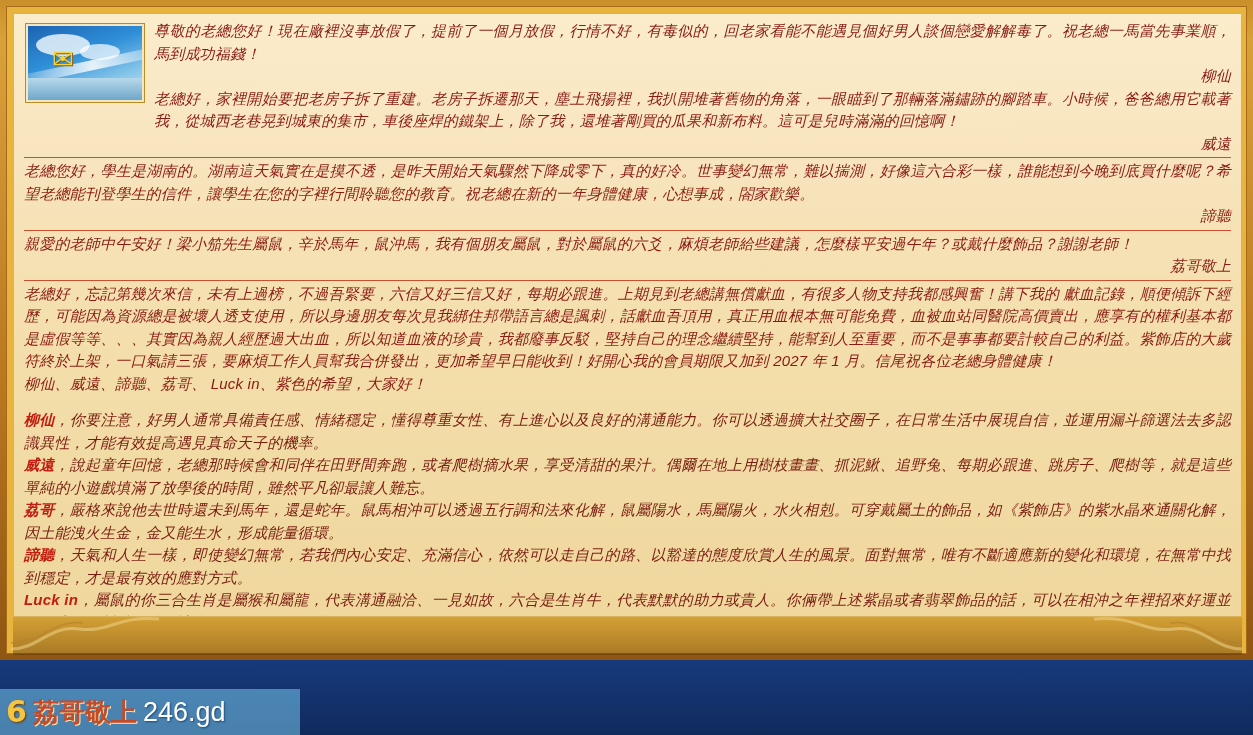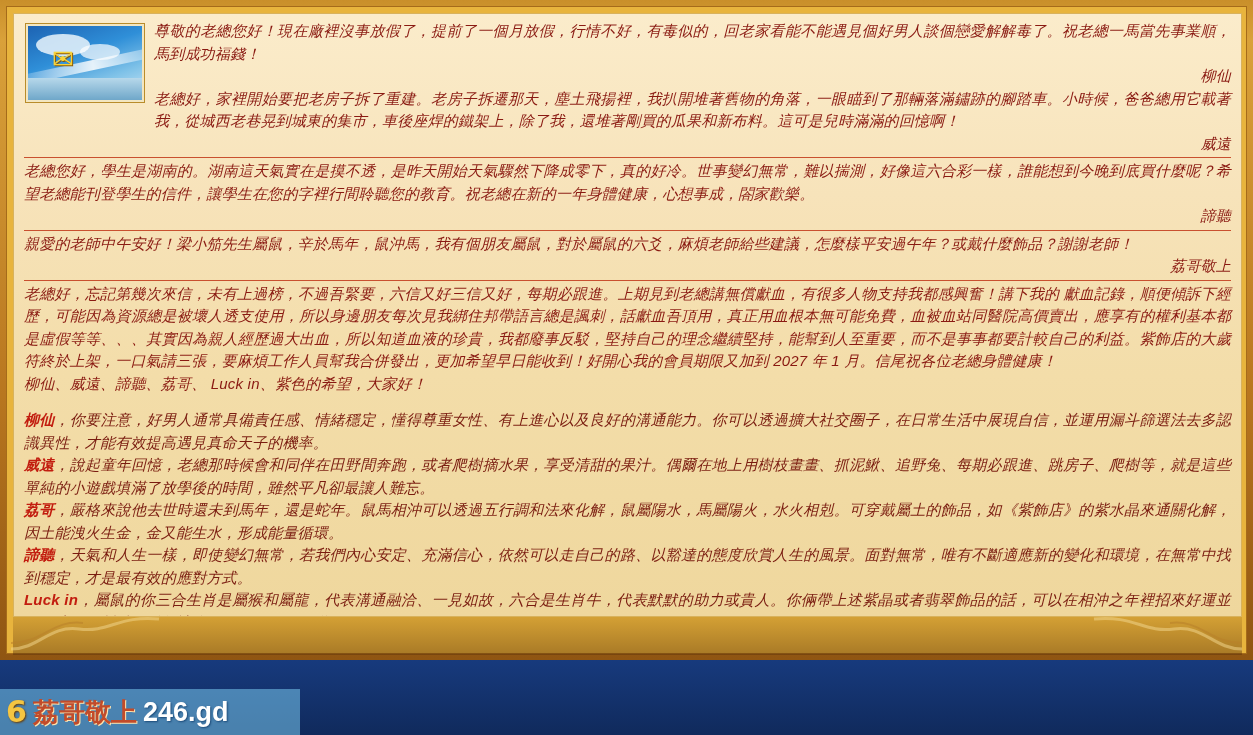--- a/index.html
+++ b/index.html
@@ -180,21 +180,21 @@
   }
   .wm-cn {
     font-size: 26px;
     font-weight: bold;
     color: #c24b2a;
     text-shadow: 1px 1px 0 #ffe6b0;
     line-height: 1;
   }
   .wm-url {
     font-size: 27px;
-    font-weight: bold;
+    font-weight: normal;
     color: #ffffff;
     text-shadow: 1px 1px 2px #1b4a78;
     line-height: 1;
   }
   .hl-name { color: #c21d0f; font-weight: bold; }
   .t-dark { color: #7a1c10; margin-top: 17px; }
 </style>
 </head>
 <body>
 

